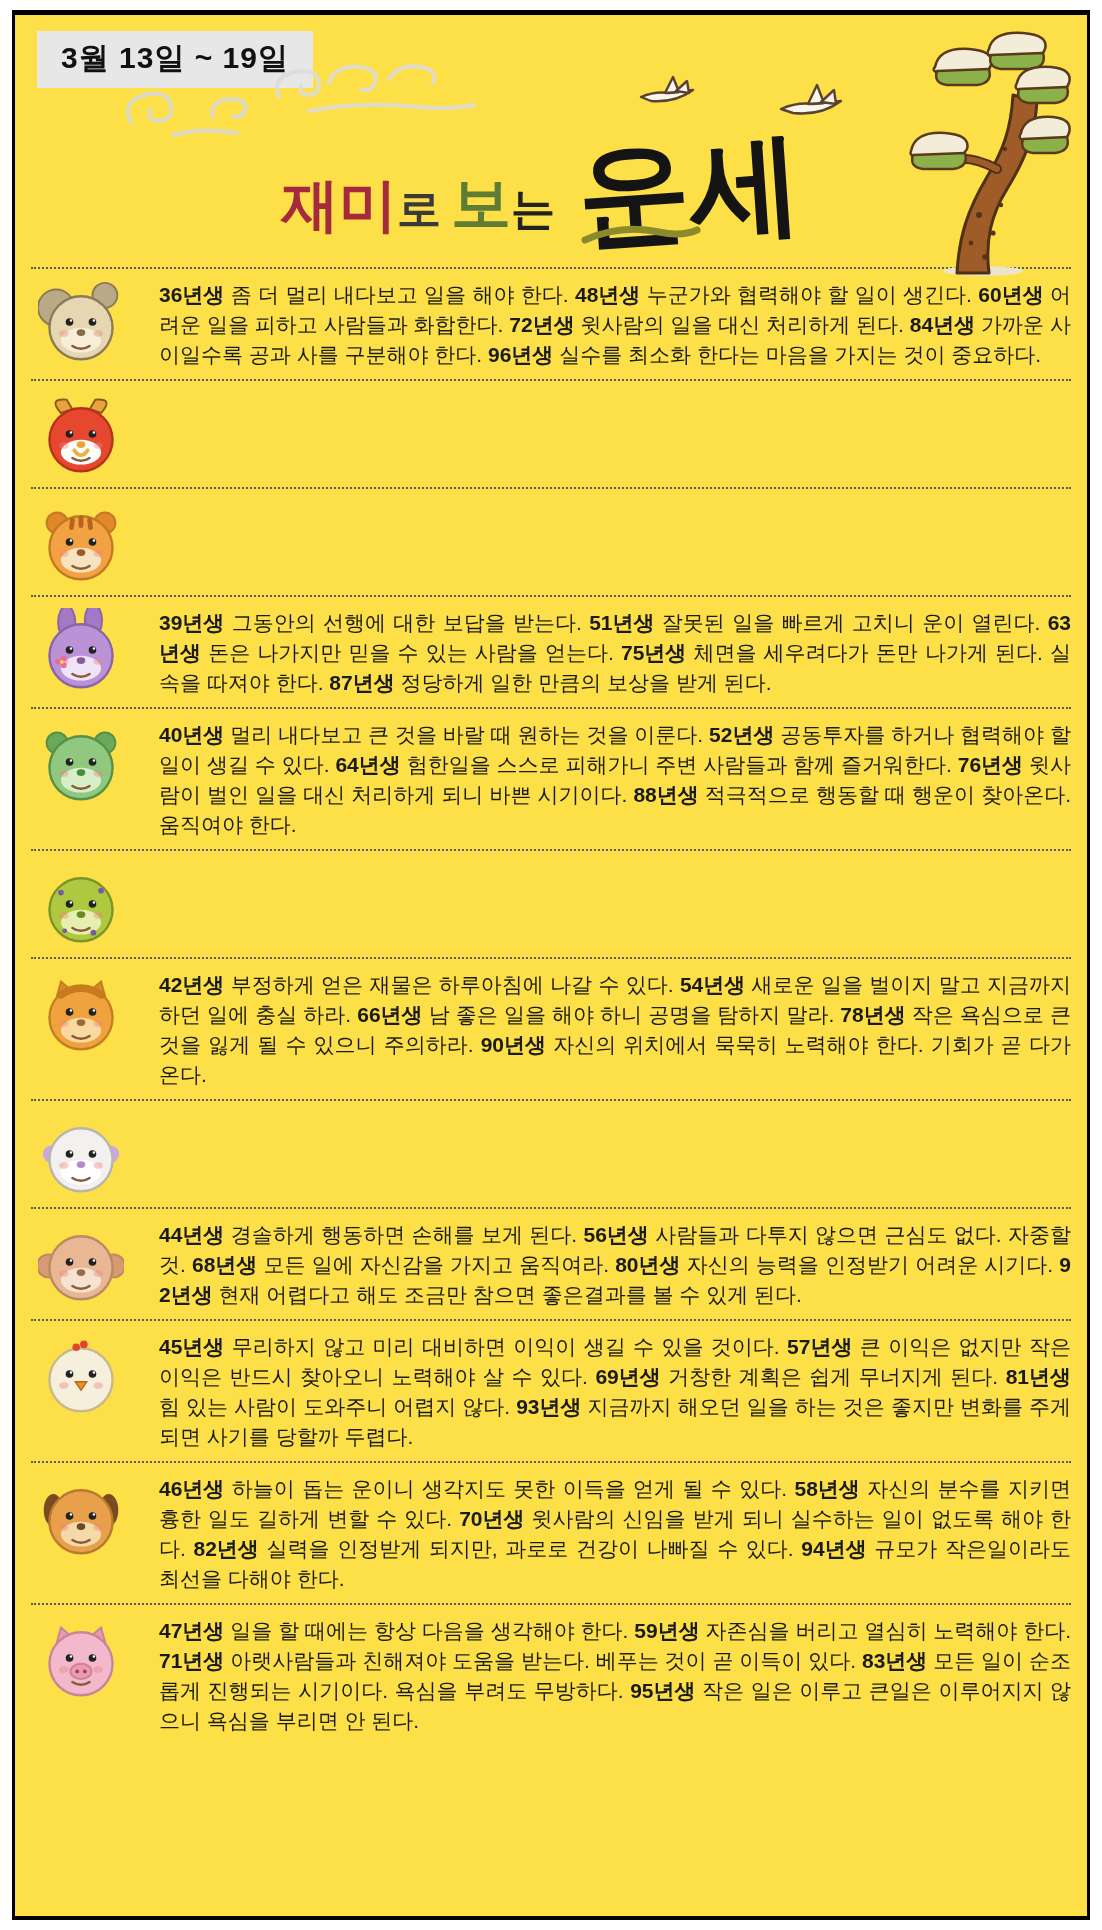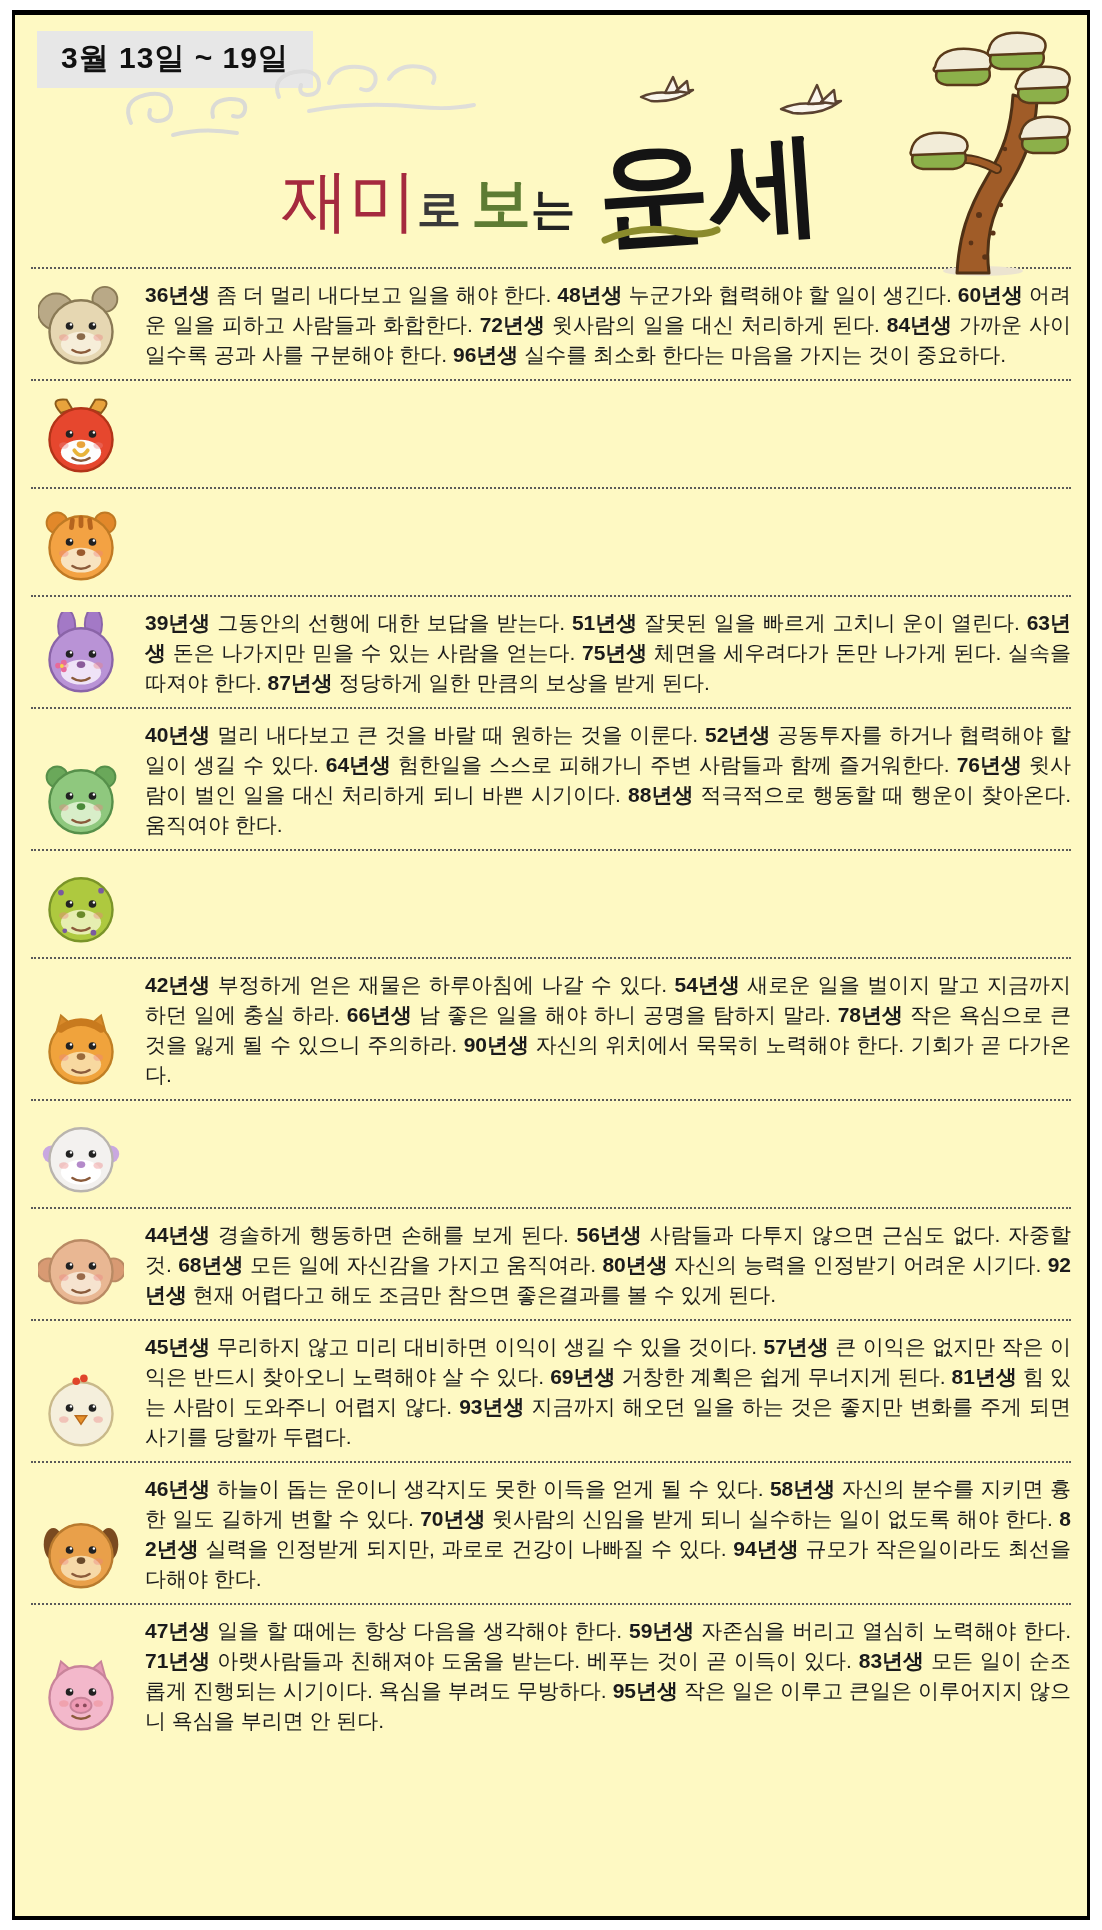--- a/index.html
+++ b/index.html
@@ -1,40 +1,40 @@
 <!DOCTYPE html>
 <html lang="ko"><head>
 <meta charset="utf-8">
 <style>
   html,body{margin:0;padding:0;background:#fff;}
   .sheet{width:1102px;height:1930px;box-sizing:border-box;padding:10px 12px;background:#fff;
          font-family:"Liberation Sans","DejaVu Sans",sans-serif;color:#1b1b1b;}
   .frame{border:3px solid #000;border-top-width:5px;border-bottom-width:4px;height:100%;
-         box-sizing:border-box;padding:0 16px;position:relative;overflow:hidden;background:#fef9c3;}
+         box-sizing:border-box;padding:0 16px;position:relative;overflow:hidden;background:#fde047;}
   
   .header{position:relative;height:252px;}
   .date-badge{display:inline-block;margin:16px 0 0 6px;background:#e7e7e7;color:#111;
               font-size:30px;font-weight:700;letter-spacing:1px;padding:7px 24px 9px;}
   .cloud{position:absolute;opacity:.9;}
   .cloud1{left:86px;top:62px;}
   .cloud2{left:238px;top:42px;}
   .birds{position:absolute;left:600px;top:48px;}
   .tree{position:absolute;right:-4px;top:14px;}
   .title-line{position:absolute;left:250px;top:118px;display:flex;align-items:flex-end;white-space:nowrap;}
-  .t-red{color:#a52a3e;font-size:68px;font-weight:400;line-height:1;}
+  .t-red{color:#a52a3e;font-size:58px;font-weight:700;line-height:1;}
   .t-dark{color:#3a3a3a;font-size:44px;font-weight:800;line-height:1.1;}
   .t-green{color:#5e7c33;font-size:60px;font-weight:800;line-height:1;margin-left:10px;}
   .t-black{color:#222;font-size:44px;font-weight:800;line-height:1.1;}
   .calli-wrap{position:relative;margin-left:22px;}
   .t-calli{display:inline-block;color:#141414;font-size:112px;font-weight:700;line-height:.9;
            font-family:"DejaVu Serif","Liberation Serif",serif;transform:rotate(-4deg) translateY(6px);}
   .swash{position:absolute;left:4px;bottom:-14px;}
   
   .rows{}
-  .row{display:flex;align-items:flex-end;gap:14px;border-top:2px dotted #5a5a5a;padding:11px 0 9px;}
+  .row{display:flex;align-items:flex-start;gap:28px;border-top:2px dotted #5a5a5a;padding:11px 0 9px;}
   .icon-cell{flex:0 0 100px;display:flex;justify-content:center;align-items:center;}
   .fortune-text{margin:0;flex:1;font-size:21px;line-height:30px;text-align:justify;
                 word-break:break-all;color:#1b1b1b;}
   .fortune-text b{font-weight:800;}
   
   .footer{border-top:2px dotted #5a5a5a;text-align:right;padding:13px 8px 6px;font-size:23px;color:#222;}
 </style>
 </head>
 <body>
 

